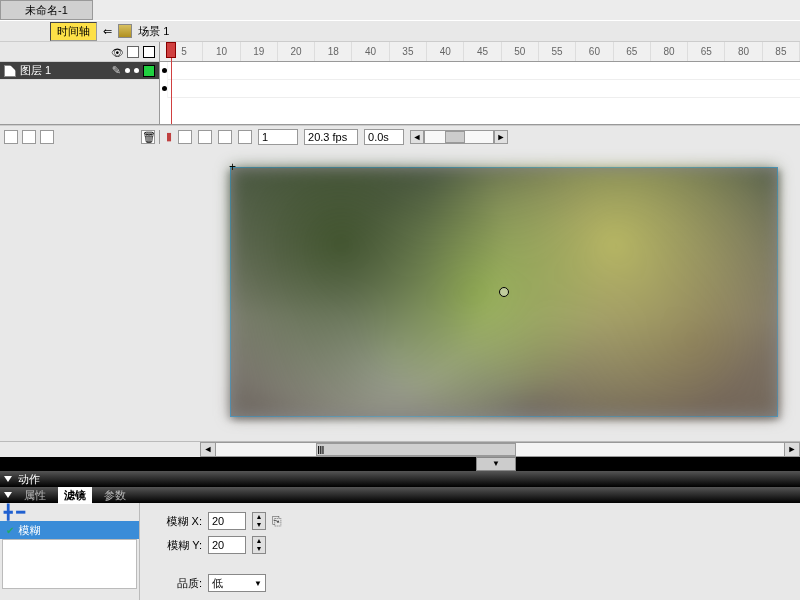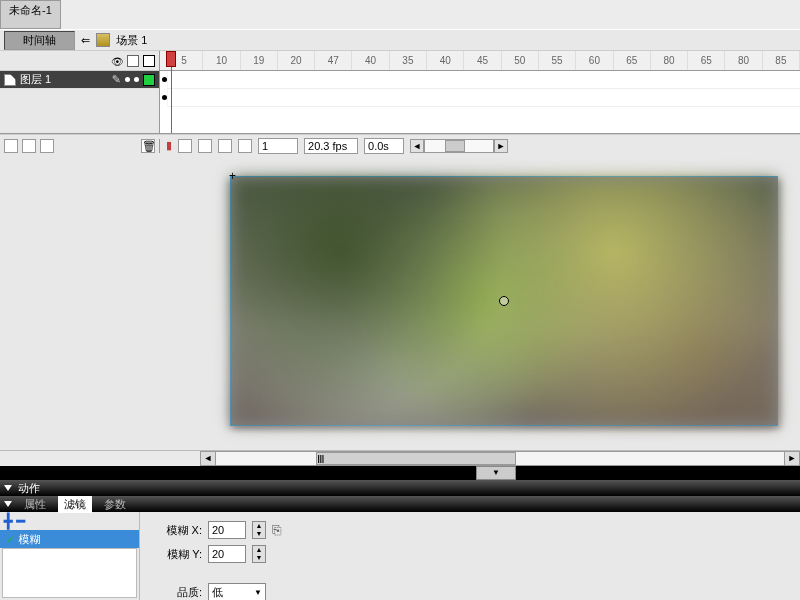--- a/index.html
+++ b/index.html
@@ -1,21 +1,21 @@
 <!DOCTYPE html>
 <html><head>
 <meta charset="utf-8">
 <style>
 * { margin: 0; padding: 0; box-sizing: border-box; font-family: "Microsoft YaHei", Arial, sans-serif; font-size: 11px; }
 body { background: #ececec; width: 800px; height: 600px; overflow: hidden; }
 
-.title-tab { background: #d0d0d0; padding: 2px 8px; border: 1px solid #999; display: inline-block; height: 29px; line-height: 14px; }
+.title-tab { background: #d0d0d0; padding: 2px 24px; border: 1px solid #999; display: inline-block; height: 20px; line-height: 14px; }
 
 .toolbar1 { background: #e8e8e8; height: 22px; border-top: 1px solid #fff; border-bottom: 1px solid #ccc; display: flex; align-items: center; padding: 0 4px; gap: 6px; }
-.btn-inset { background: #a3a3a3; border: 1px inset #999; padding: 1px 18px; cursor: pointer; }
+.btn-inset { background: #fde047; border: 1px inset #999; padding: 1px 6px; cursor: pointer; margin-left: 46px; }
 .scene-icon { width: 14px; height: 14px; background: linear-gradient(#d8c060, #b09020); border: 1px solid #888; display: inline-block; vertical-align: middle; }
 
 .timeline-area { display: flex; background: #fff; border-bottom: 1px solid #999; }
 .layer-panel { width: 160px; background: #e8e8e8; border-right: 1px solid #999; }
 .layer-header { height: 20px; display: flex; justify-content: flex-end; align-items: center; padding-right: 4px; gap: 4px; border-bottom: 1px solid #ccc; }
 .layer-header .hicon { width: 12px; height: 12px; display: inline-block; }
 .eye-icon::before { content: "👁"; font-size: 10px; }
 .lock-icon { width: 10px; height: 10px; border: 1px solid #666; background: #fff; }
 .sq-icon { width: 10px; height: 10px; border: 1px solid #000; background: #fff; }
 
@@ -73,21 +73,21 @@
 .htrack .arrow { width: 16px; background: #ddd; border: 1px solid #999; text-align: center; line-height: 13px; font-size: 9px; }
 .htrack .bar { flex: 1; background: #f4f4f4; border-top: 1px solid #999; border-bottom: 1px solid #999; position: relative; }
 .htrack .bthumb { position: absolute; left: 100px; width: 200px; height: 100%; background: #d0d0d0; border: 1px solid #999; }
 
 .dark-strip { height: 14px; background: #000; position: relative; }
 .dark-strip .pull { position: absolute; left: 476px; top: 0; width: 40px; height: 14px; background: #ccc; border: 1px solid #888; font-size: 8px; text-align: center; line-height: 11px; }
 
 .panel-row { height: 16px; background: linear-gradient(#555, #000); color: #fff; display: flex; align-items: center; gap: 6px; padding: 0 4px; }
 .twisty { width: 0; height: 0; border-left: 4px solid transparent; border-right: 4px solid transparent; border-top: 6px solid #fff; }
 .panel-tab { padding: 1px 6px; color: #bbb; cursor: pointer; }
-.panel-tab.active { background: #fff; color: #000; }
+.panel-tab.active { background: #fff; color: #000; font-weight: bold; }
 
 .filter-body { flex: 1; display: flex; background: #e8e8e8; }
 .filter-list { width: 140px; border-right: 1px solid #bbb; }
 .filter-list-tools { height: 18px; display: flex; align-items: center; gap: 4px; padding: 0 4px; }
 .plus-icon { color: #2060d0; font-weight: bold; font-size: 14px; }
 .minus-icon { color: #2060d0; font-weight: bold; font-size: 14px; }
 .filter-item { height: 18px; background: #3a8cd8; color: #fff; display: flex; align-items: center; gap: 4px; padding: 0 6px; }
 .check { color: #2a6; font-size: 10px; }
 .filter-blank { height: 50px; background: #fff; border: 1px solid #bbb; margin: 0 2px; }
 
@@ -131,21 +131,21 @@
       <span class="color-chip chip-green"></span>
     </div>
     <div style="height:44px"></div>
   </div>
   <div class="tl-main">
     <div class="ruler">
       <div class="ruler-tick">5</div>
       <div class="ruler-tick">10</div>
       <div class="ruler-tick">19</div>
       <div class="ruler-tick">20</div>
-      <div class="ruler-tick">47</div>
+      <div class="ruler-tick">18</div>
       <div class="ruler-tick">40</div>
       <div class="ruler-tick">35</div>
       <div class="ruler-tick">40</div>
       <div class="ruler-tick">45</div>
       <div class="ruler-tick">50</div>
       <div class="ruler-tick">55</div>
       <div class="ruler-tick">60</div>
       <div class="ruler-tick">65</div>
       <div class="ruler-tick">80</div>
       <div class="ruler-tick">65</div>

